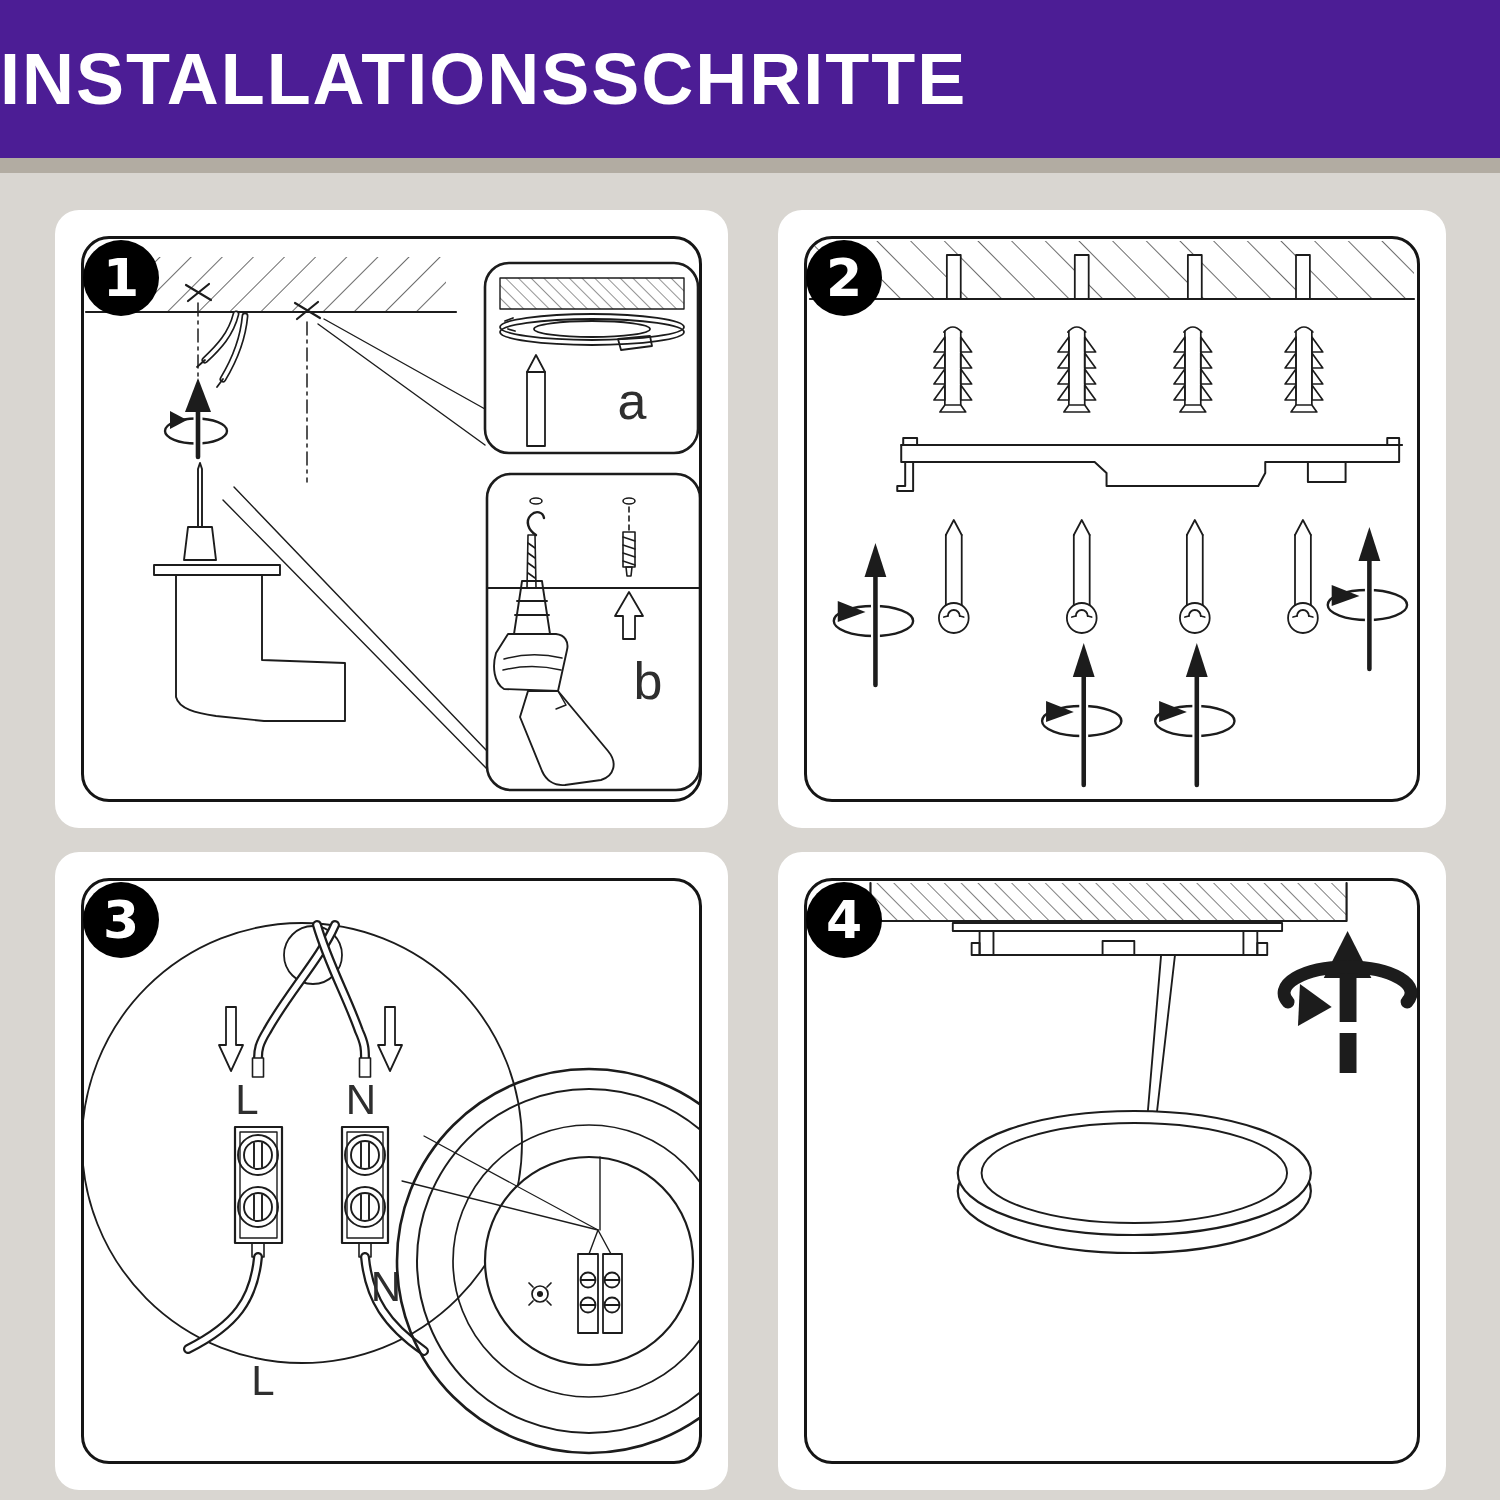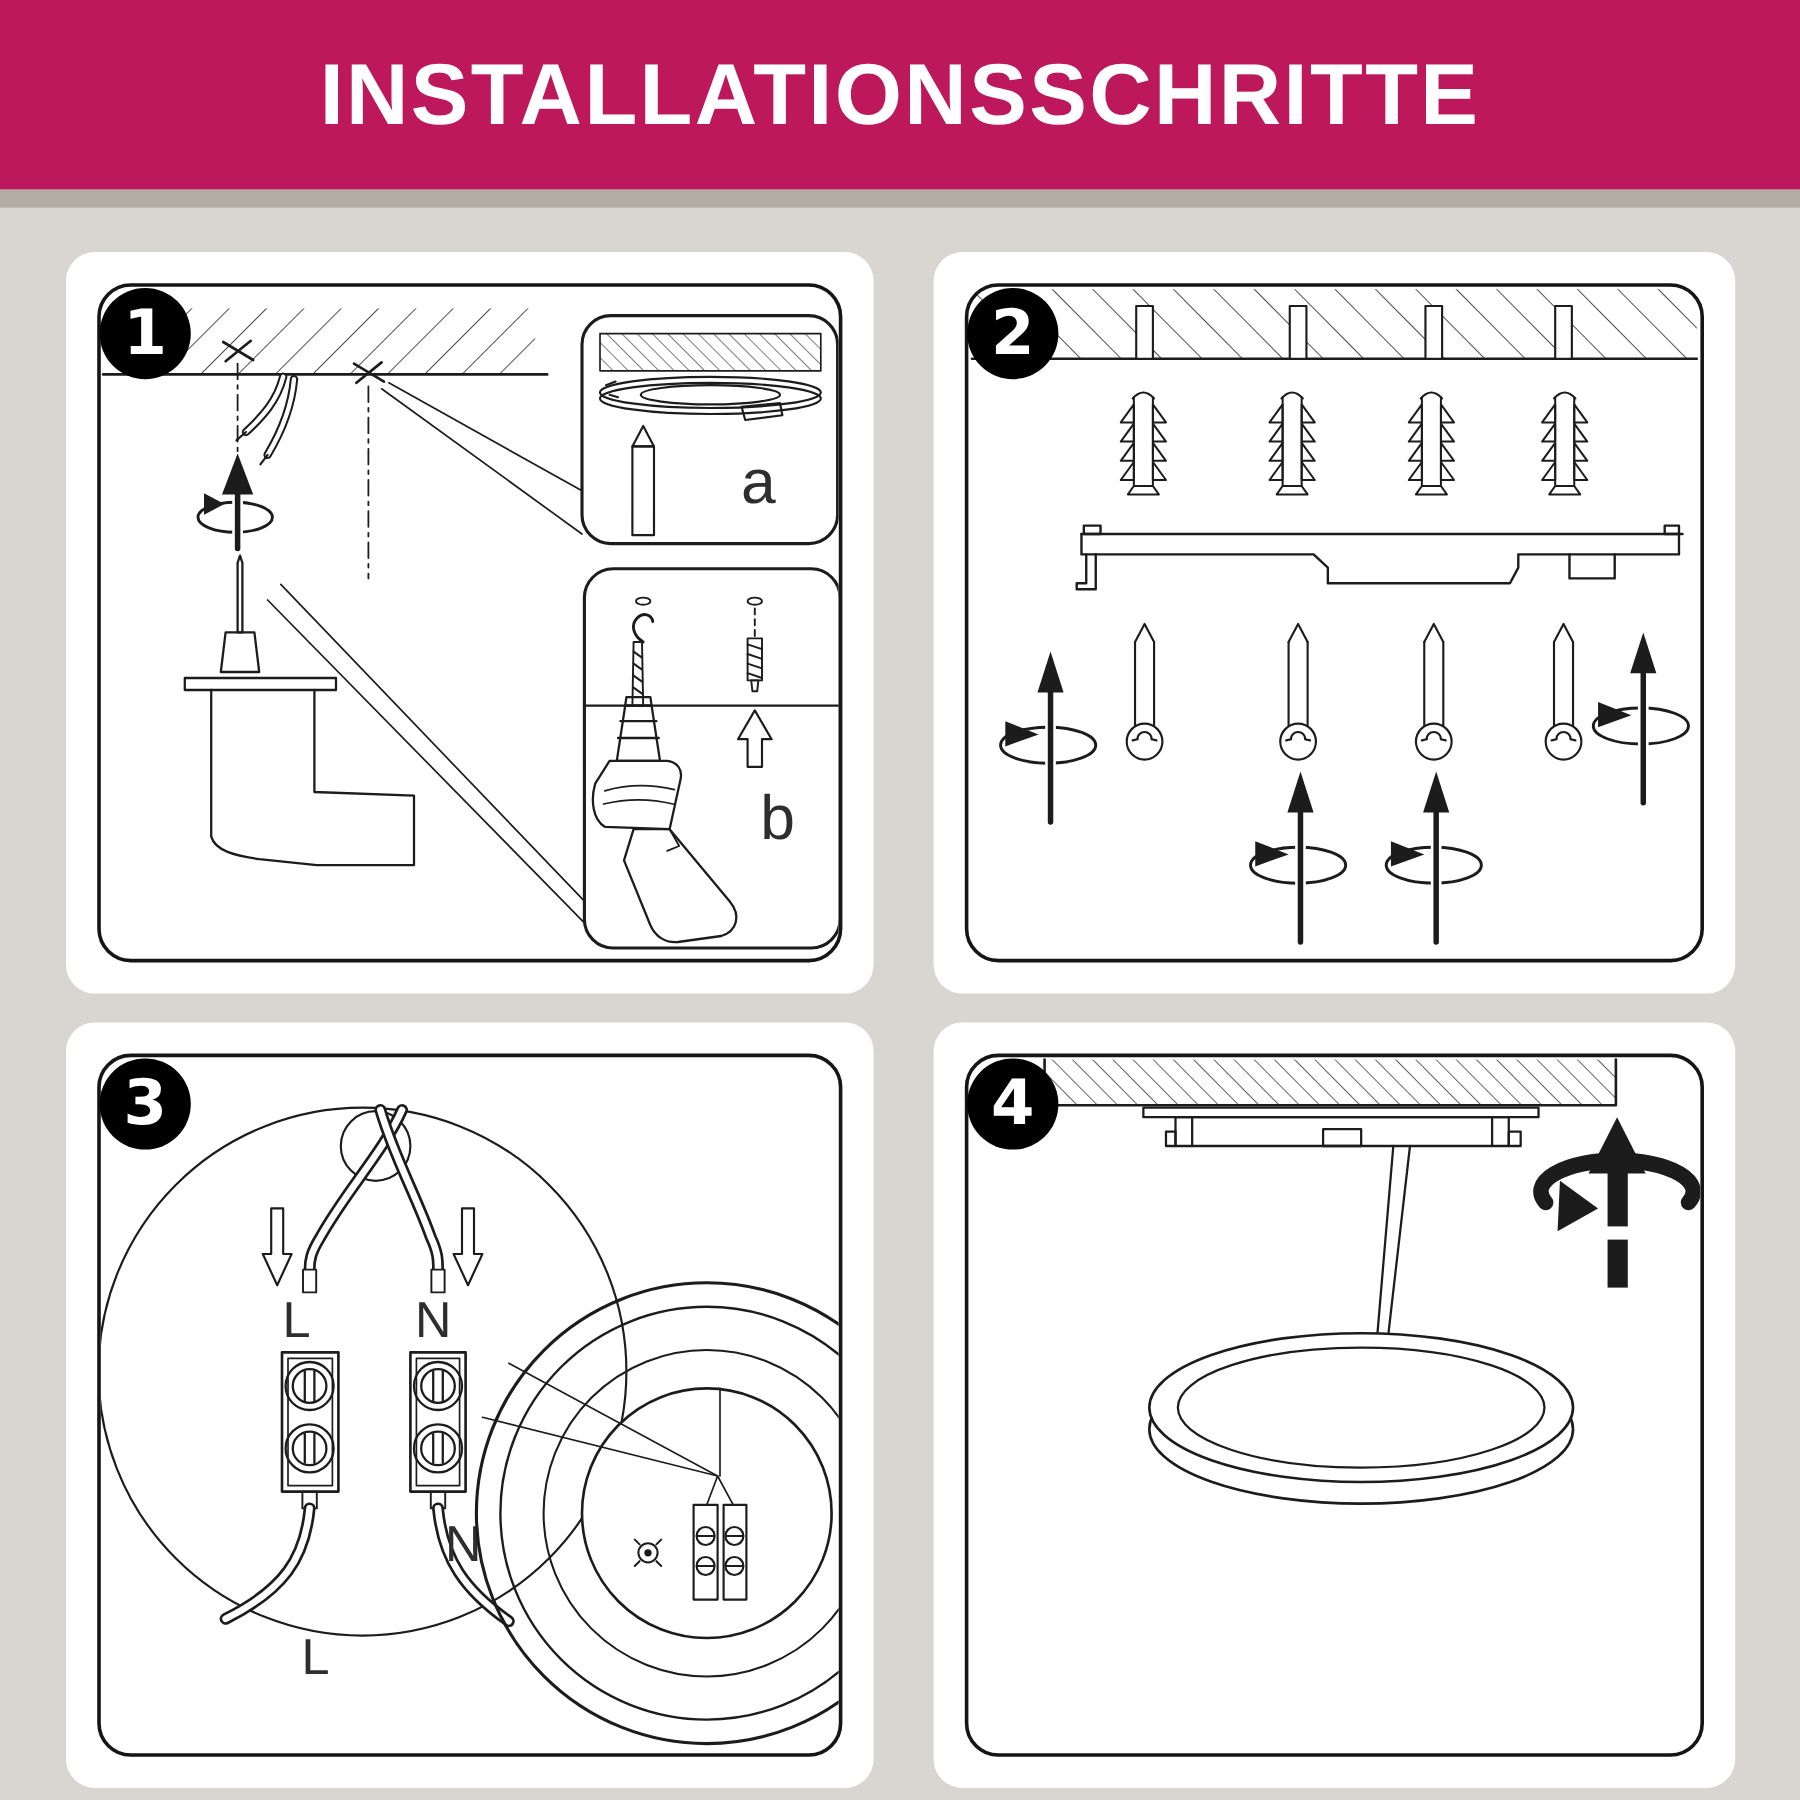--- a/index.html
+++ b/index.html
@@ -1,17 +1,17 @@
 <!DOCTYPE html>
 <html><head>
 <meta charset="utf-8">
 <style>
   html,body{margin:0;padding:0;}
   body{width:1500px;height:1500px;background:#D9D6D1;font-family:"Liberation Sans",sans-serif;position:relative;overflow:hidden;}
-  .banner{position:absolute;left:0;top:0;width:1500px;height:158px;background:#be185d;display:flex;align-items:center;justify-content:center;}
+  .banner{position:absolute;left:0;top:0;width:1500px;height:158px;background:#4c1d95;display:flex;align-items:center;}
   .banner h1{margin:0;color:#FFFFFF;font-size:72px;font-weight:bold;letter-spacing:2px;font-family:"Liberation Sans",sans-serif;}
   .divider{position:absolute;left:0;top:158px;width:1500px;height:15px;background:#B2ACA2;}
   .panel{position:absolute;background:#FFFFFF;border-radius:24px;}
   .panel .inner{position:absolute;left:26px;top:26px;right:26px;bottom:26px;border:3px solid #151515;border-radius:28px;overflow:hidden;background:#FFFFFF;}
   .panel .inner svg{display:block;width:100%;height:100%;}
   #p1{left:55px;top:210px;width:673px;height:618px;}
   #p2{left:778px;top:210px;width:668px;height:618px;}
   #p3{left:55px;top:852px;width:673px;height:638px;}
   #p4{left:778px;top:852px;width:668px;height:638px;}
   .badge{position:absolute;left:28px;top:30px;width:76px;height:76px;border-radius:50%;background:#000000;color:#FFFFFF;display:flex;align-items:center;justify-content:center;font-size:52px;font-weight:bold;font-family:"DejaVu Sans",sans-serif;z-index:5;}

